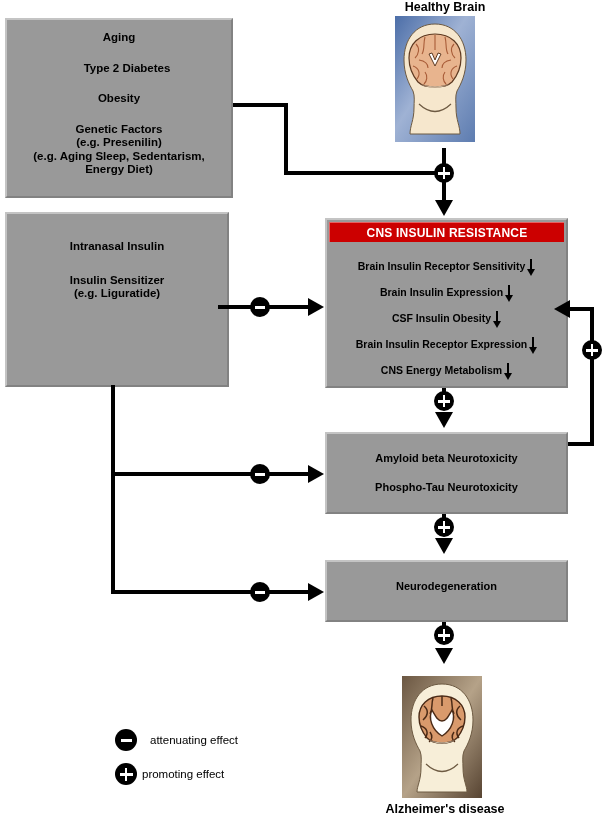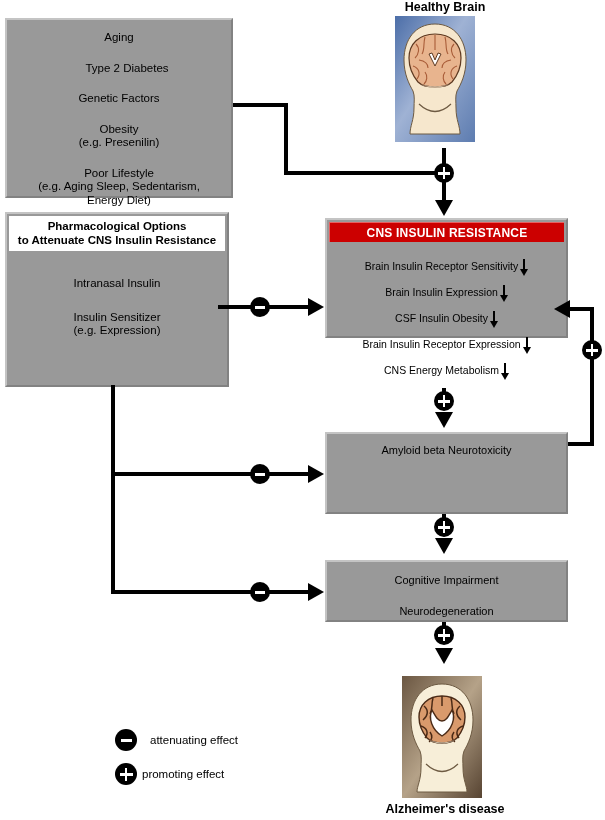--- a/index.html
+++ b/index.html
@@ -11,21 +11,21 @@
   .stage{position:absolute;left:0;top:0;width:605px;height:820px;overflow:hidden;}
 
   
   .gbox{
     position:absolute;background:#999999;
     border-top:2px solid #c4c4c4;border-left:2px solid #c4c4c4;
     border-right:2px solid #828282;border-bottom:2px solid #828282;
     box-sizing:border-box;color:#000;
   }
   .gbox .line{
-    text-align:center;font-weight:normal;color:#000;
+    text-align:center;font-weight:bold;color:#000;
     line-height:1.18;white-space:nowrap;
   }
 
   
   #risk{left:5px;top:18px;width:228px;height:180px;}
   #risk .line{font-size:11.5px;}
   #risk .l1{margin-top:11px;}
   #risk .l2{margin-top:17px;padding-left:16px;}
   #risk .l3{margin-top:17px;}
   #risk .l4{margin-top:17px;}
@@ -35,36 +35,36 @@
   #pharma{left:5px;top:212px;width:224px;height:175px;}
   #pharma .hdr{
     background:#ffffff;margin:2px 2px 0 2px;padding:3px 0 4px 0;
     text-align:center;font-weight:bold;font-size:11.5px;line-height:1.22;color:#000;
   }
   #pharma .line{font-size:11.5px;}
   #pharma .p1{margin-top:26px;}
   #pharma .p2{margin-top:20px;}
 
   
-  #cns{left:325px;top:218px;width:243px;height:120px;}
+  #cns{left:325px;top:218px;width:243px;height:170px;}
   #cns .banner{
     background:#cc0000;margin:2px 2px 0 2px;height:20px;line-height:20px;
     color:#fff;font-weight:bold;font-size:12px;text-align:center;
     letter-spacing:.2px;
     border-top:1px solid #e86060;border-left:1px solid #e86060;
     box-sizing:border-box;
   }
   #cns .line{font-size:10.5px;position:relative;}
   #cns .c1{margin-top:17px;}
   #cns .cN{margin-top:9px;}
 
   
   #amyloid{left:325px;top:432px;width:243px;height:82px;}
   #amyloid .line{font-size:11px;}
-  #amyloid .a1{margin-top:10px;}
+  #amyloid .a1{margin-top:18px;}
   #amyloid .a2{margin-top:16px;}
   #amyloid .a3{margin-top:16px;}
 
   
   #cognitive{left:325px;top:560px;width:243px;height:62px;}
   #cognitive .line{font-size:11px;}
   #cognitive .g1{margin-top:12px;}
   #cognitive .g2{margin-top:18px;}
 
   
@@ -131,53 +131,48 @@
   .lgnode .mn{position:absolute;left:5.5px;top:10px;width:11px;height:2.5px;background:#fff;}
 </style>
 </head>
 <body>
 
 <div class="stage">
 
   <div class="gbox" id="risk">
     <div class="line l1">Aging</div>
     <div class="line l2">Type 2 Diabetes</div>
+    <div class="line l3">Obesity</div>
     <div class="line l4">Genetic Factors</div>
-    <div class="line l3">Obesity</div>
     <div class="line">(e.g. Presenilin)</div>
-    <div class="line l5">Poor Lifestyle</div>
     <div class="line">(e.g. Aging Sleep, Sedentarism,</div>
     <div class="line">Energy Diet)</div>
   </div>
 
   <div class="gbox" id="pharma">
-    <div class="hdr">
-      <div>Pharmacological Options</div>
-      <div>to Attenuate CNS Insulin Resistance</div>
-    </div>
     <div class="line p1">Intranasal Insulin</div>
     <div class="line p2">Insulin Sensitizer</div>
-    <div class="line">(e.g. Expression)</div>
+    <div class="line">(e.g. Liguratide)</div>
   </div>
 
   <div class="gbox" id="cns">
     <div class="banner">CNS INSULIN RESISTANCE</div>
     <div class="line c1"><span>Brain Insulin Receptor Sensitivity</span><span class="darr"><i></i><b></b></span></div>
     <div class="line cN"><span>Brain Insulin Expression</span><span class="darr"><i></i><b></b></span></div>
     <div class="line cN"><span>CSF Insulin Obesity</span><span class="darr"><i></i><b></b></span></div>
     <div class="line cN"><span>Brain Insulin Receptor Expression</span><span class="darr"><i></i><b></b></span></div>
     <div class="line cN"><span>CNS Energy Metabolism</span><span class="darr"><i></i><b></b></span></div>
   </div>
 
   <div class="gbox" id="amyloid">
     <div class="line a1">Amyloid beta Neurotoxicity</div>
+    <div class="line a2">Phospho-Tau Neurotoxicity</div>
   </div>
 
   <div class="gbox" id="cognitive">
-    <div class="line g1">Cognitive Impairment</div>
     <div class="line g2">Neurodegeneration</div>
   </div>
 
   <div class="ln h" style="left:233px;top:103px;width:55px;"></div>
   <div class="ln v" style="left:284px;top:103px;height:72px;"></div>
   <div class="ln h" style="left:284px;top:171px;width:160px;"></div>
 
   <div class="ln v" style="left:442px;top:148px;height:56px;"></div>
   <div class="node" style="left:434px;top:163px;">
     <span class="pl a"></span>

